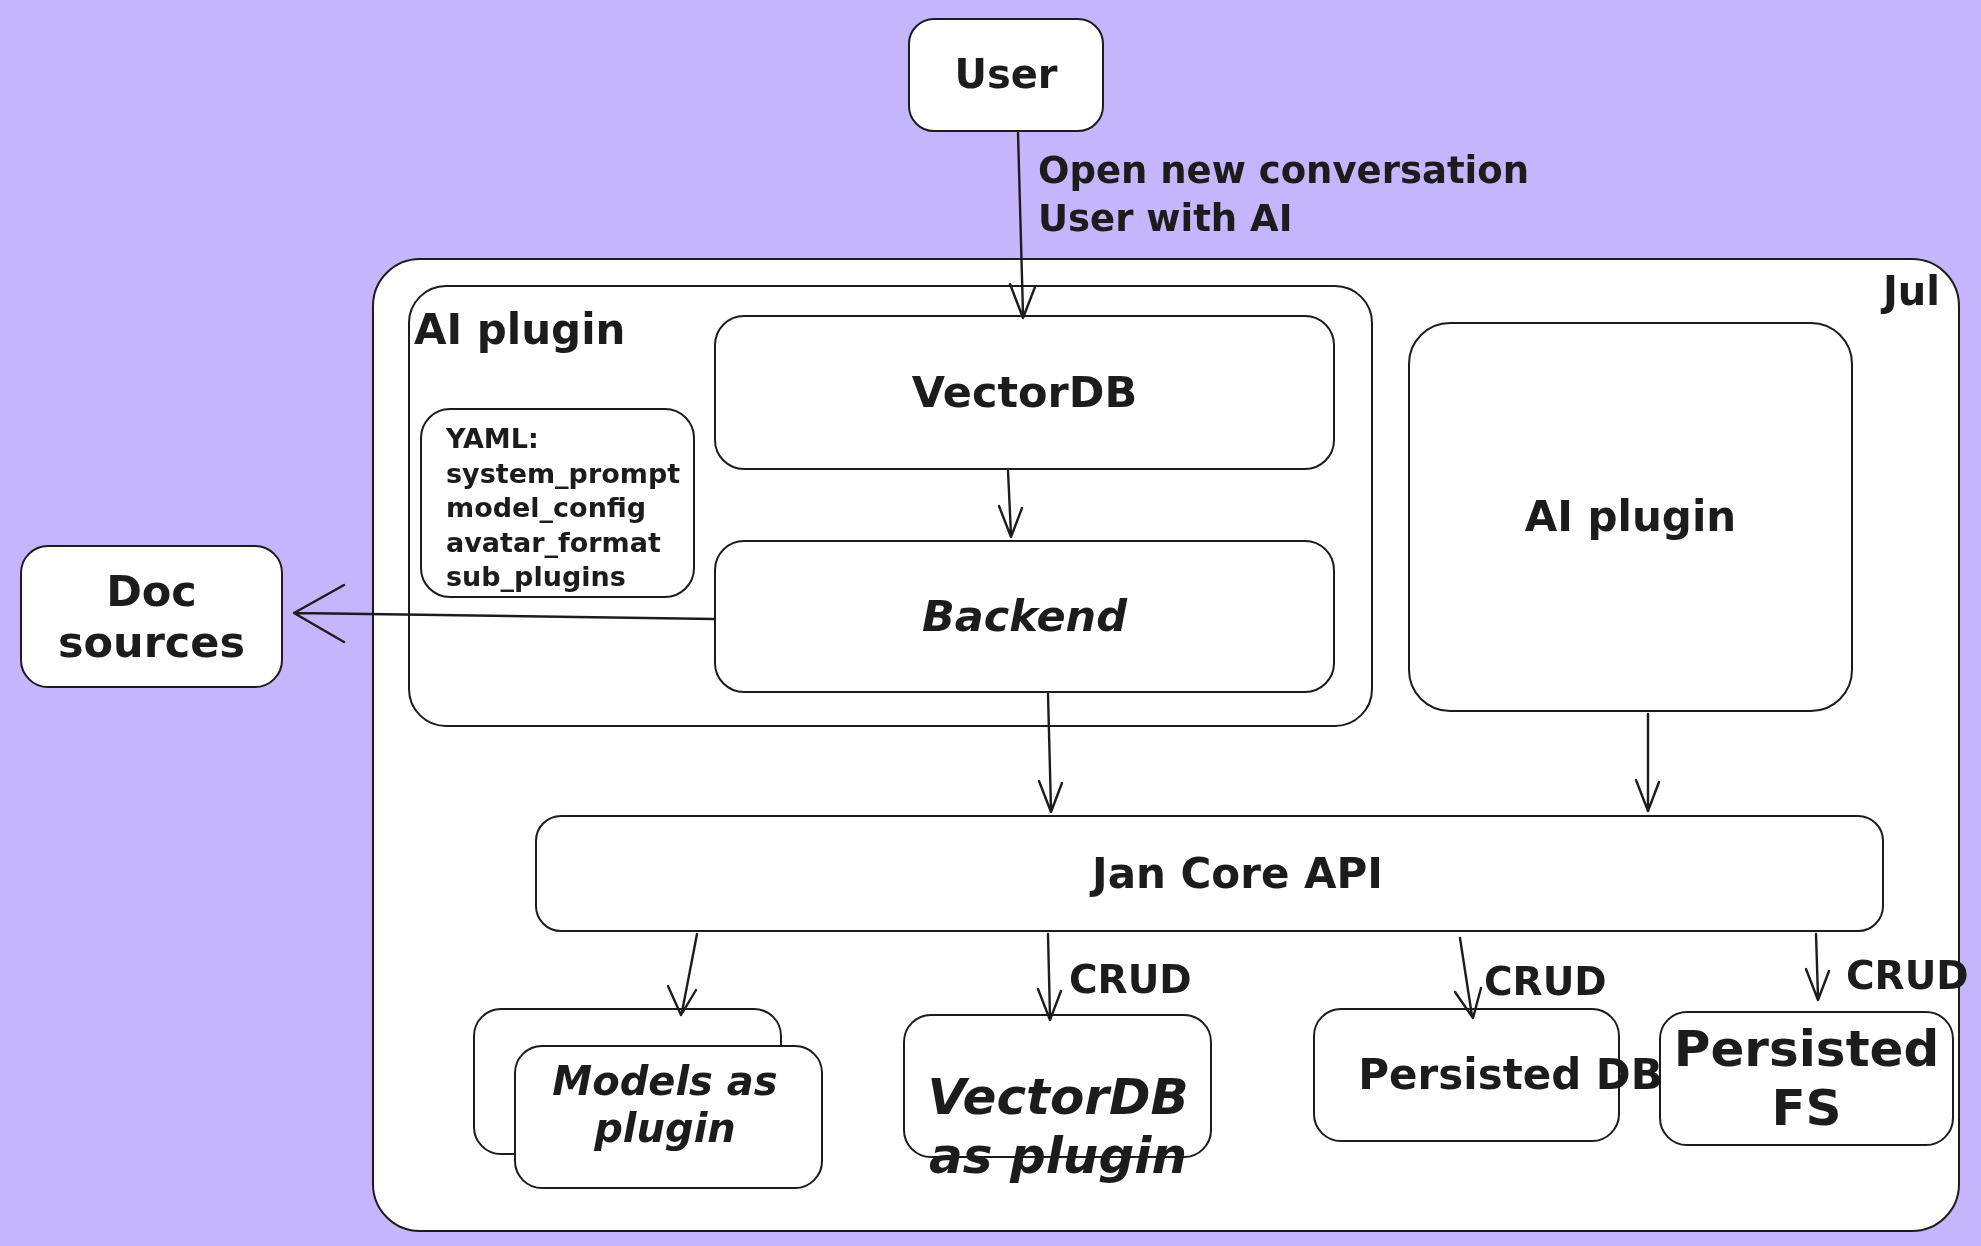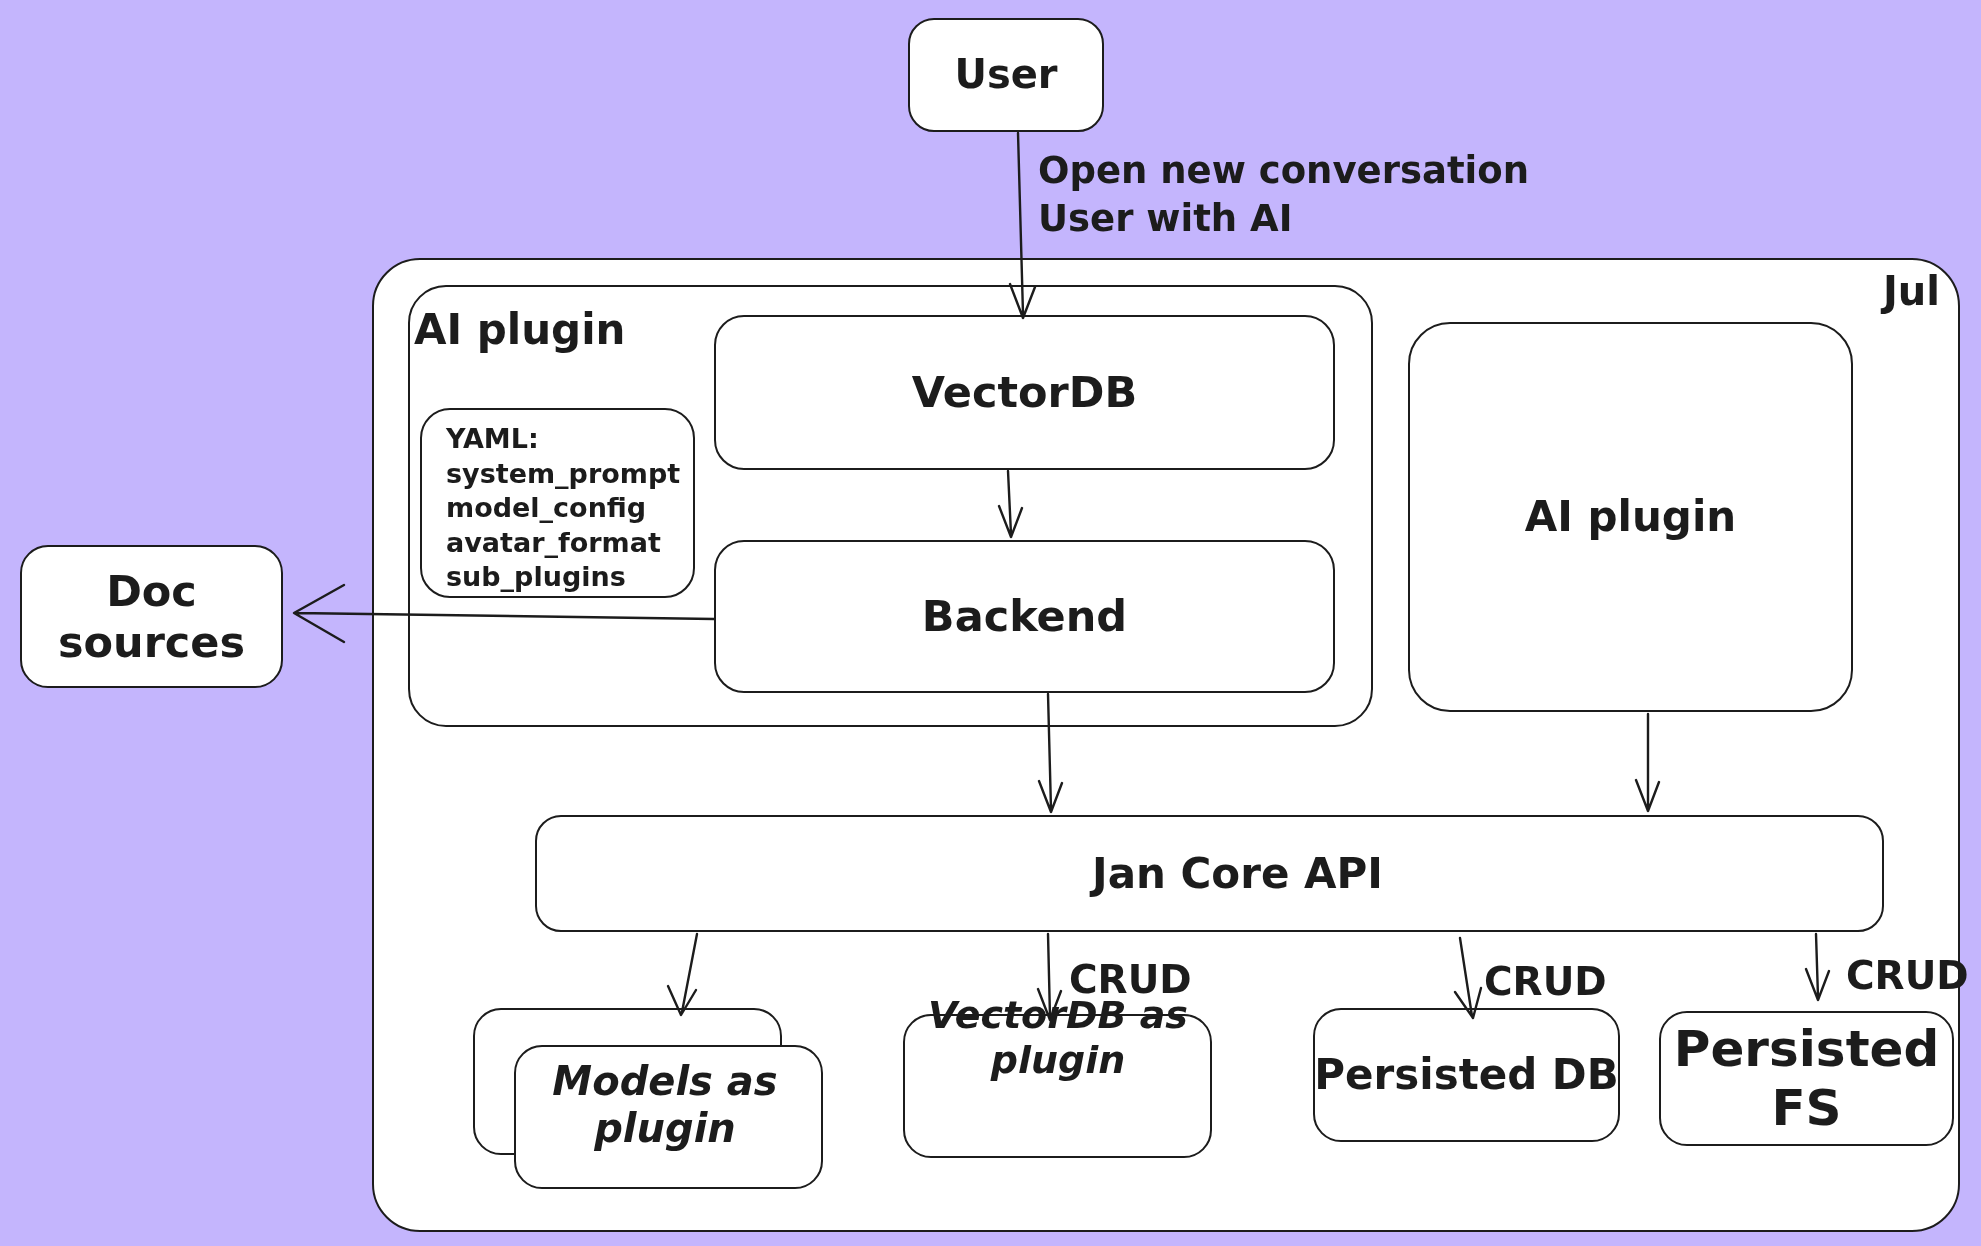--- a/index.html
+++ b/index.html
@@ -92,33 +92,33 @@
   <div class="center-label" style="left:714px; top:315px; width:621px; height:155px; font-size:43px;">VectorDB</div>
 
   <div class="label" style="left:446px; top:422px; font-size:27px; font-weight:600; line-height:1.28;">
     <span class="note-line">YAML:</span>
     <span class="note-line">system_prompt</span>
     <span class="note-line">model_config</span>
     <span class="note-line">avatar_format</span>
     <span class="note-line">sub_plugins</span>
   </div>
 
-  <div class="center-label" style="left:714px; top:540px; width:621px; height:153px; font-size:43px;">Backend</div>
+  <div class="center-label" style="left:714px; top:540px; width:621px; height:153px; font-size:43px;font-style:italic;">Backend</div>
 
   <div class="center-label" style="left:1408px; top:322px; width:445px; height:390px; font-size:42px;">AI plugin</div>
 
   <div class="center-label" style="left:20px; top:545px; width:263px; height:143px; font-size:43px;">Doc sources</div>
 
   <div class="center-label" style="left:535px; top:815px; width:1349px; height:117px; font-size:42px;padding-left:28px;">Jan Core API</div>
 
   <div class="center-label wrap" style="left:505px; top:1050px; width:320px; height:110px; font-size:40px;">Models as plugin</div>
 
-  <div class="center-label wrap" style="left:918px; top:972px; width:280px; height:132px; font-size:38px;">VectorDB as plugin</div>
+  <div class="center-label wrap" style="left:918px; top:1061px; width:280px; height:132px; font-size:50px;">VectorDB as plugin</div>
 
-  <div class="center-label" style="left:1313px; top:1008px; width:307px; height:134px; font-size:42px;">Persisted DB</div>
+  <div class="center-label" style="left:1313px; top:1008px; width:307px; height:134px; font-size:42px;padding-left:44px;">Persisted DB</div>
 
   <div class="center-label" style="left:1659px; top:1011px; width:295px; height:135px; font-size:50px;">Persisted FS</div>
 
   <div class="label" style="left:1038px; top:150px; font-size:37px;">Open new conversation</div>
   <div class="label" style="left:1038px; top:198px; font-size:37px;">User with AI</div>
 
 
   <div class="label" style="left:1069px; top:958px; font-size:39px;">CRUD</div>
   <div class="label" style="left:1484px; top:960px; font-size:39px;">CRUD</div>
   <div class="label" style="left:1846px; top:954px; font-size:39px;">CRUD</div>

